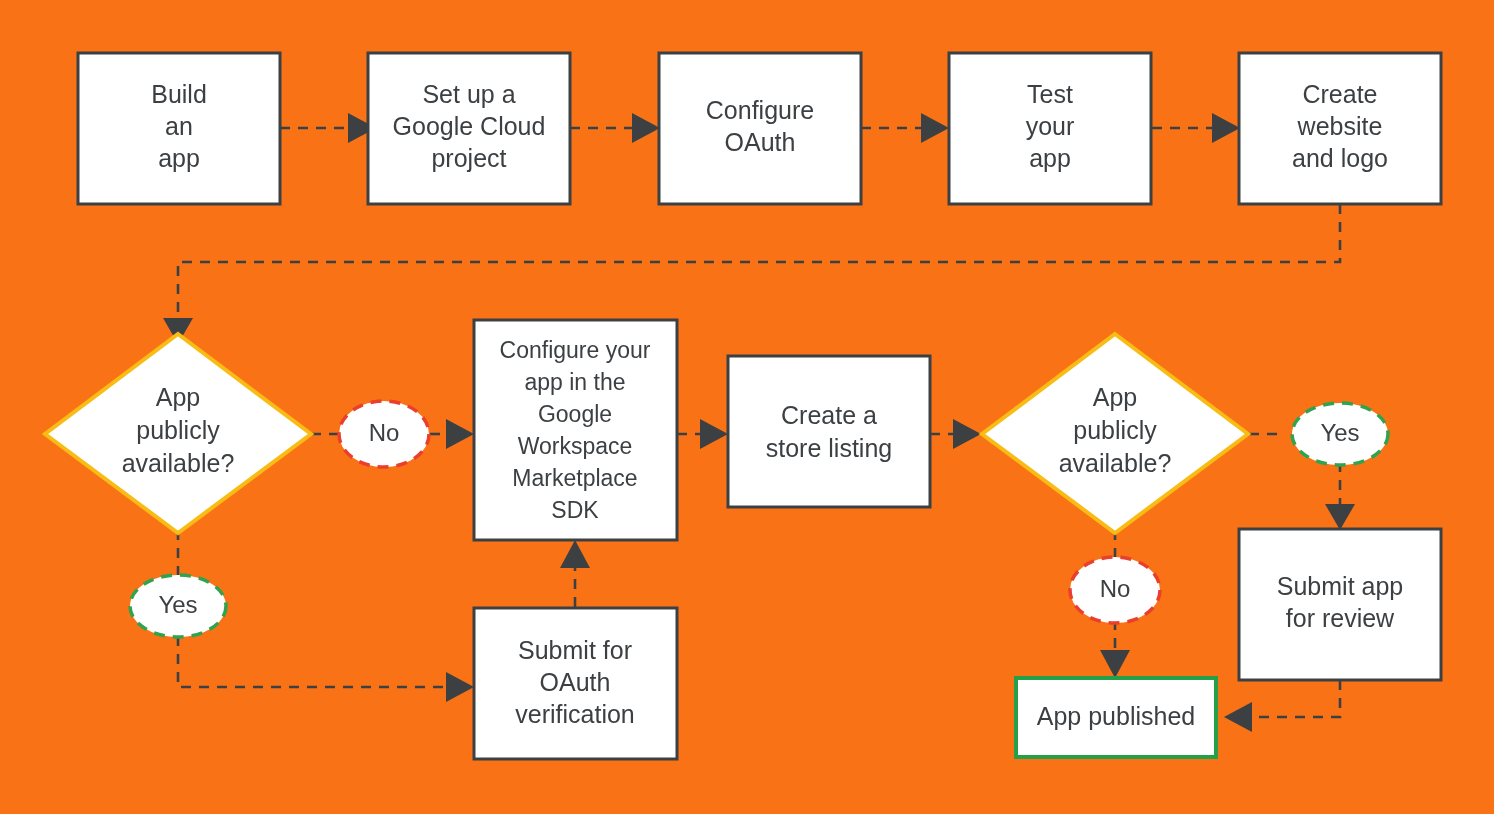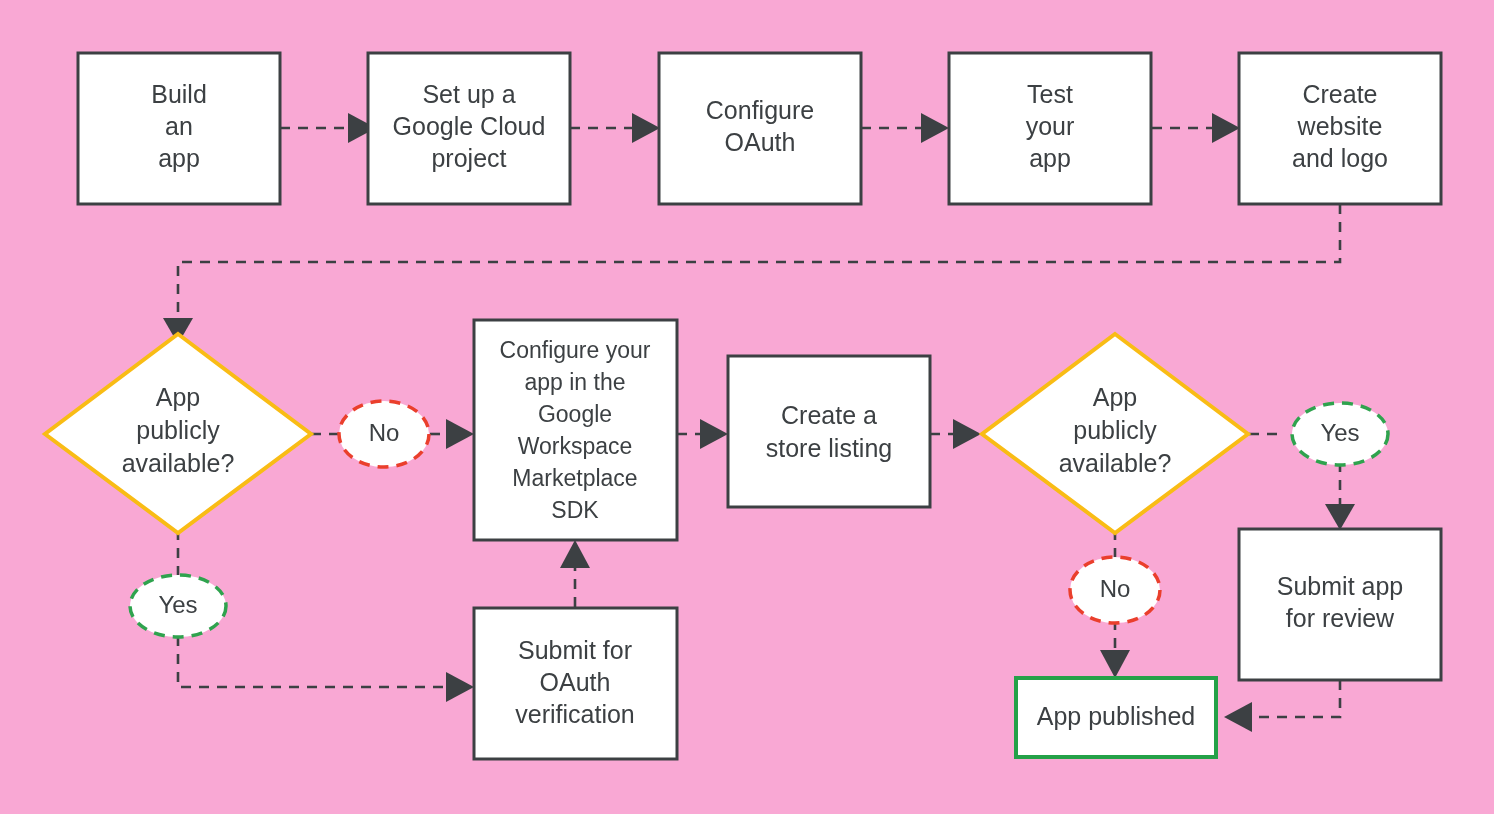--- a/index.html
+++ b/index.html
@@ -10,21 +10,21 @@
   body {
     width: 1494px;
     height: 814px;
     font-family: "Liberation Sans", sans-serif;
     overflow: hidden;
   }
   #flowchart-root {
     position: relative;
     width: 1494px;
     height: 814px;
-    background: #f9a8d4;
+    background: #f97316;
   }
   svg.canvas {
     position: absolute;
     top: 0;
     left: 0;
     width: 1494px;
     height: 814px;
     display: block;
   }
   .node-box {

